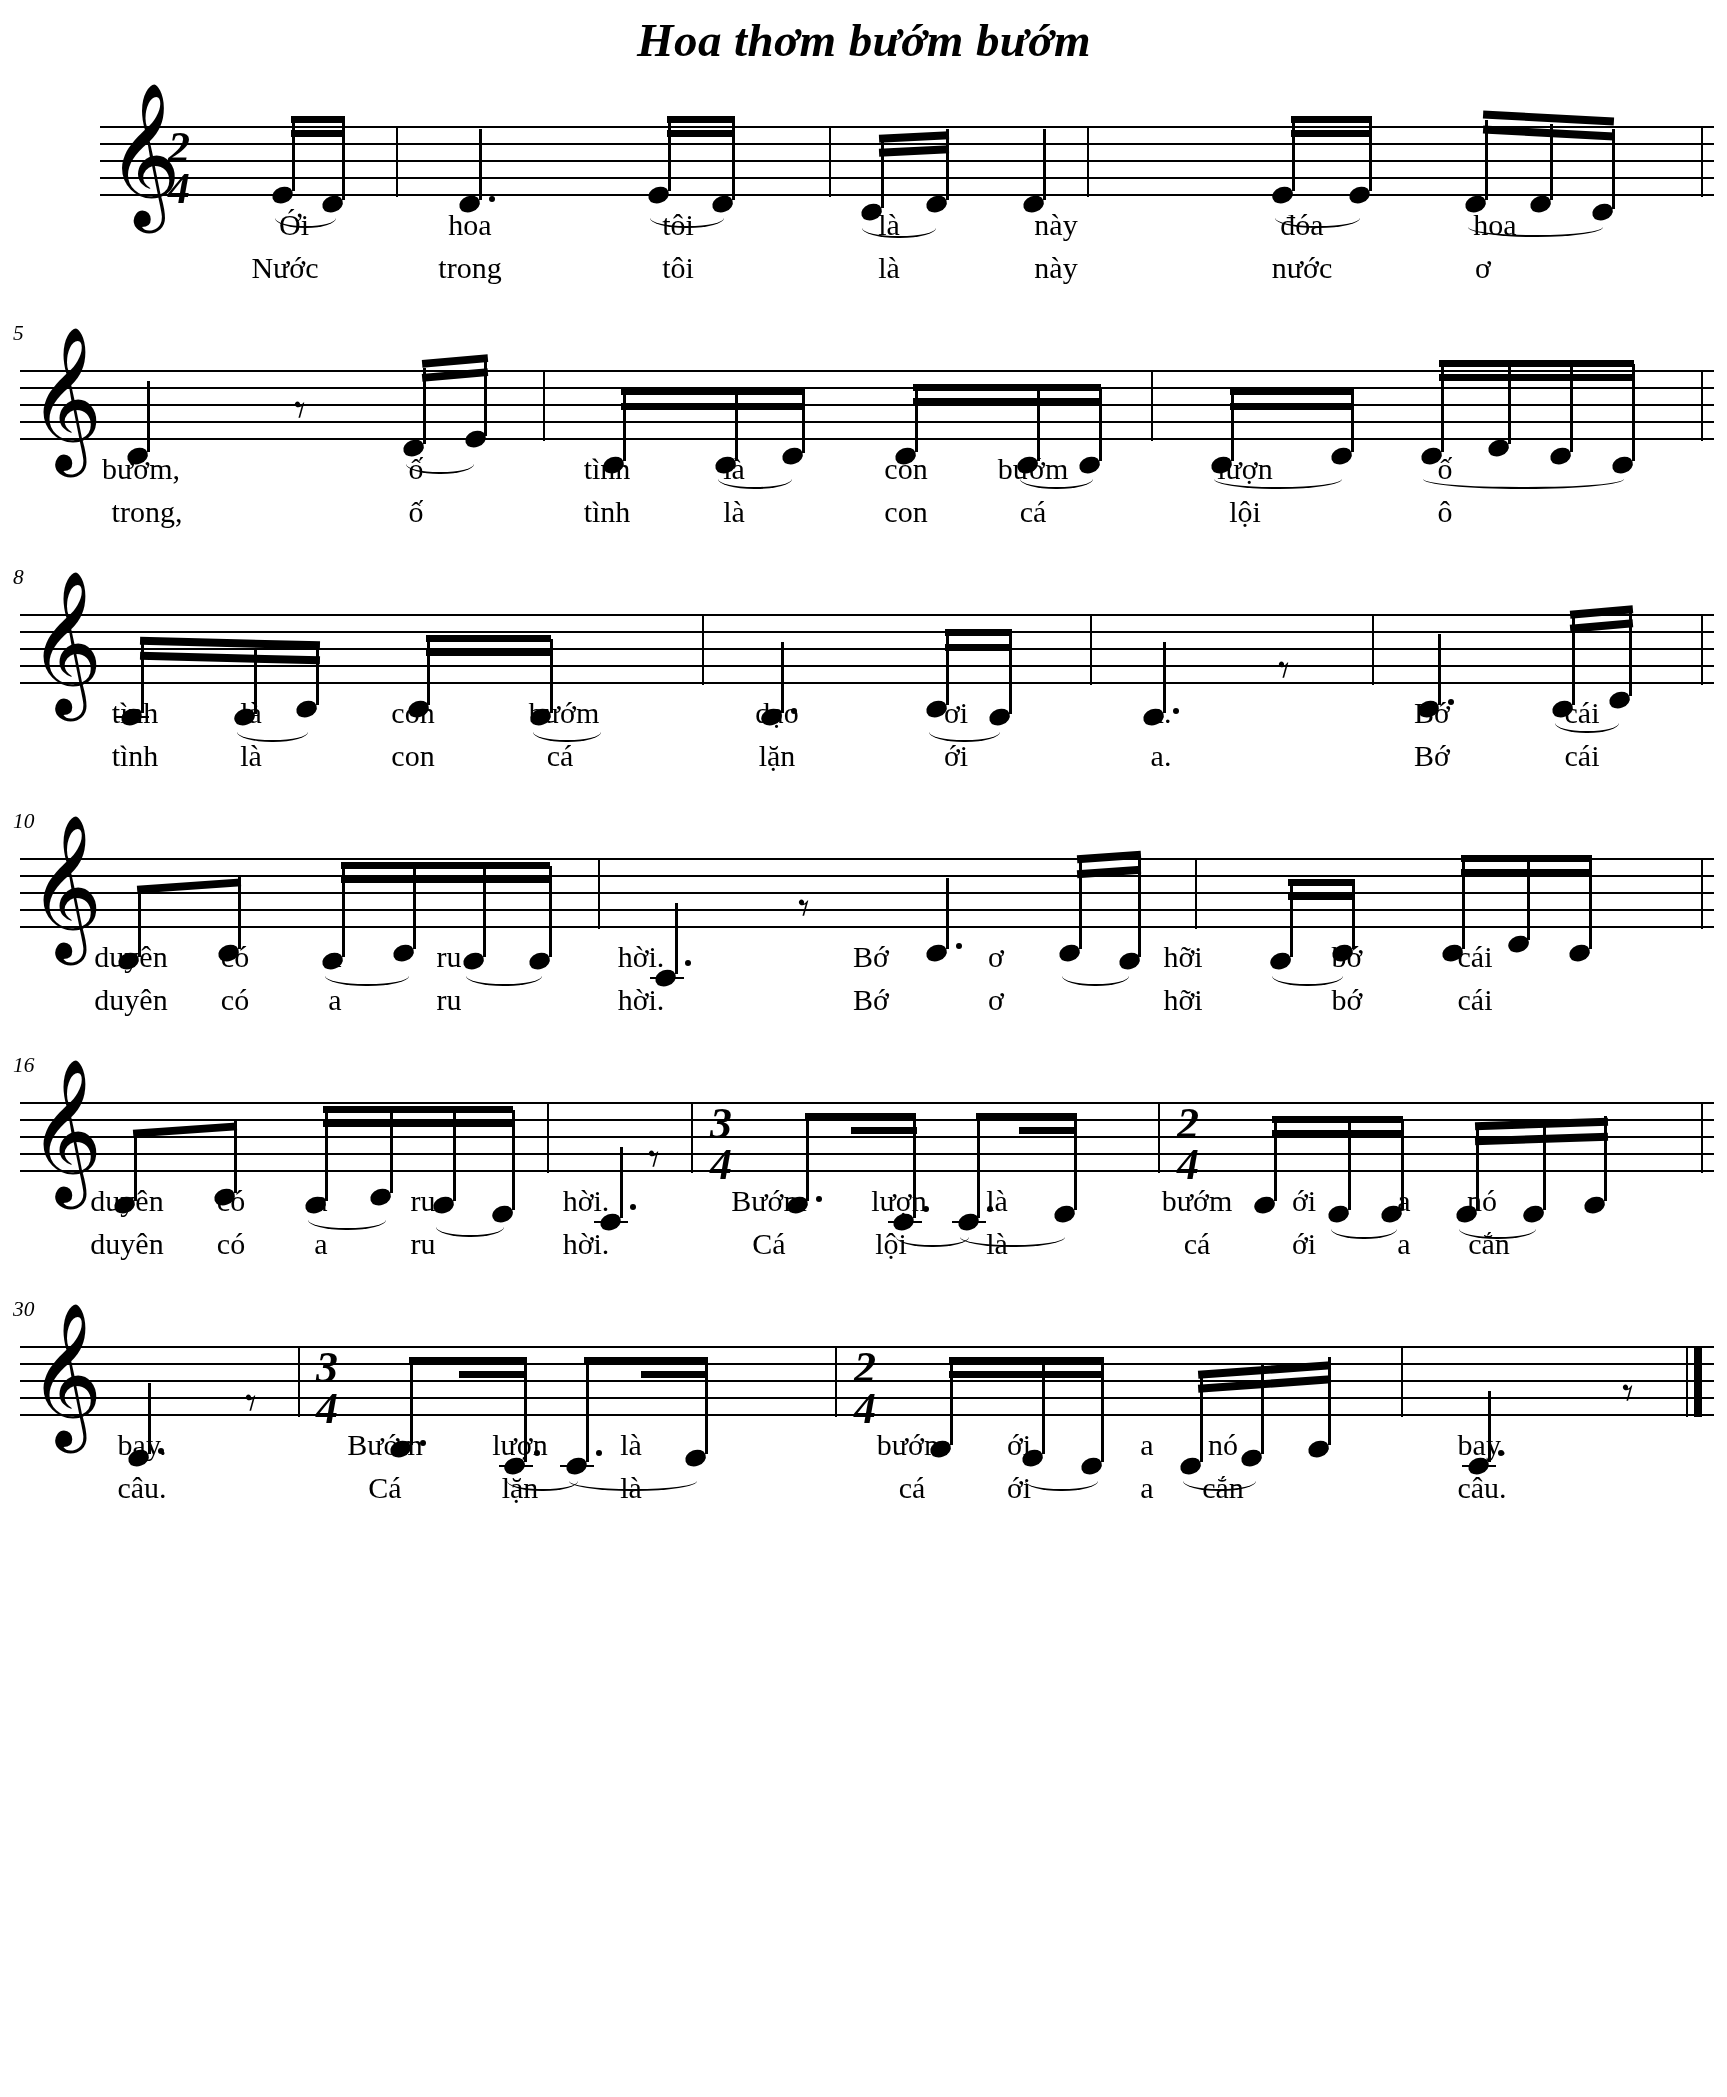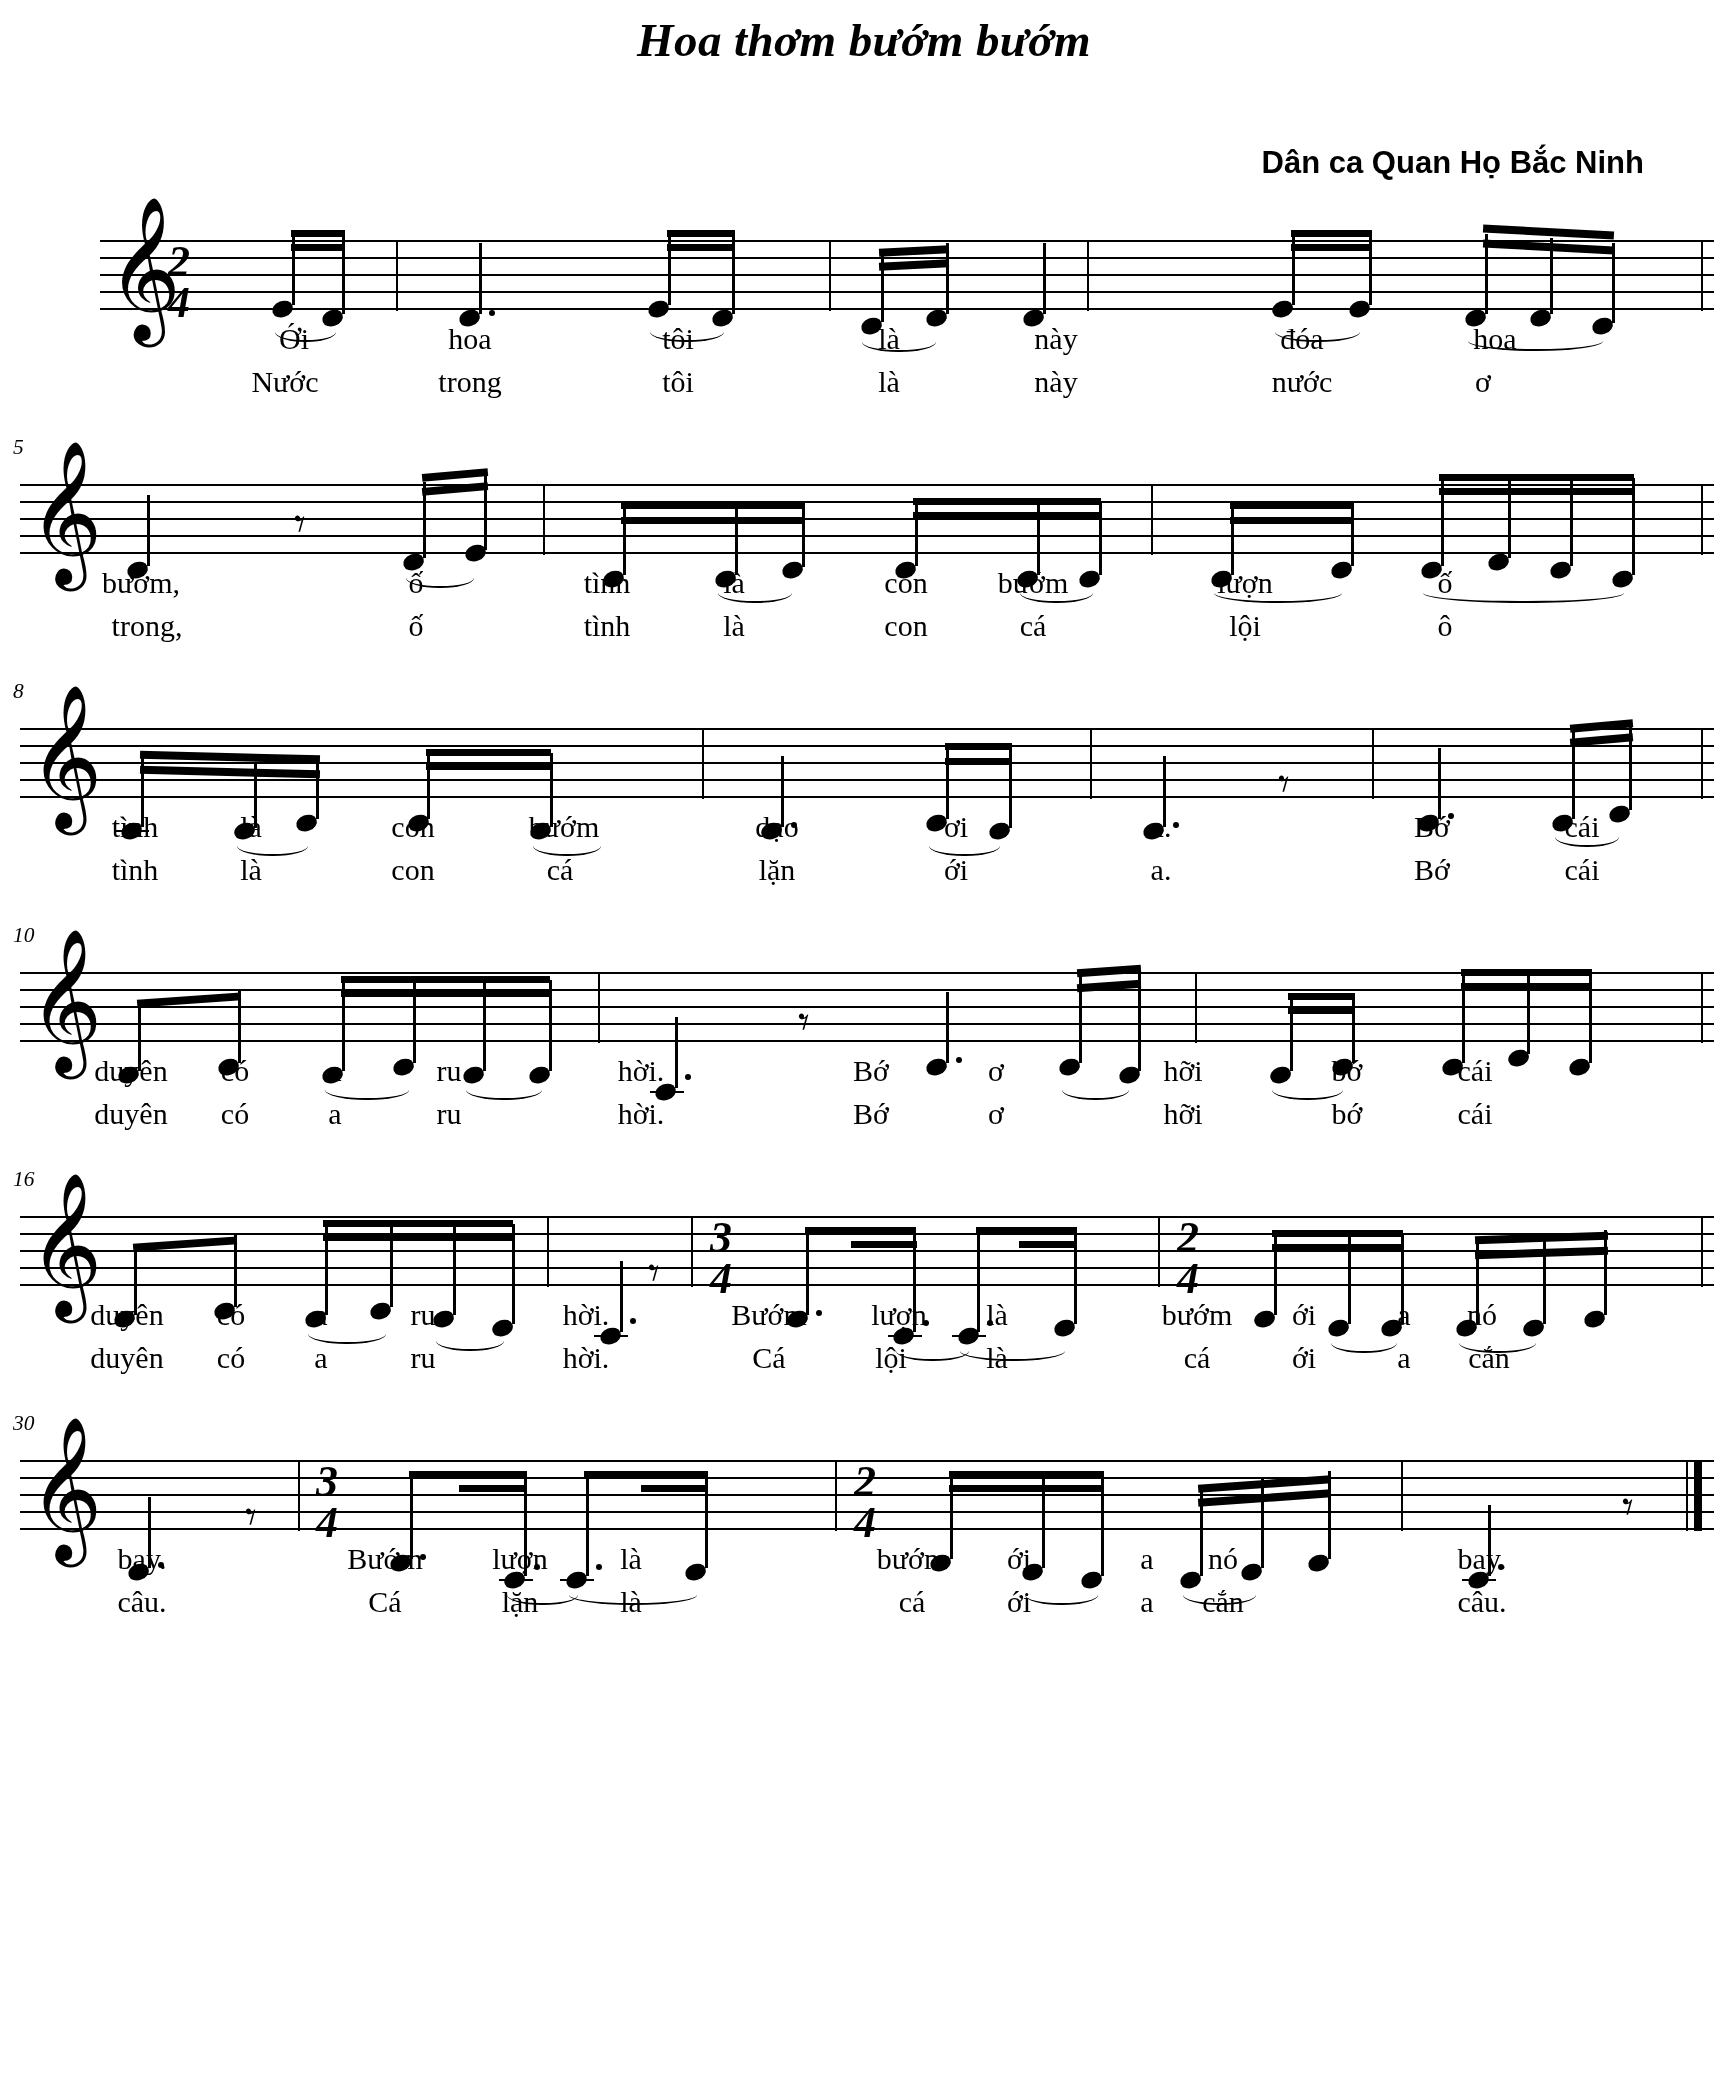--- a/index.html
+++ b/index.html
@@ -172,21 +172,20 @@
   }
   .lyric-row1 { top: 125px; }
   .lyric-row2 { top: 168px; }
 </style>
 </head>
 <body>
 
 <div class="sheet">
 
   <div class="title">Hoa thơm bướm bướm</div>
-  <div class="composer">Dân ca Quan Họ Bắc Ninh</div>
 
   <div class="system" style="margin-top:15.7px;">
     <div class="system-inner" style="margin-left:0;">
       <div class="staff" style="left:100px; right:14.2px;">
         <div class="line"></div>
         <div class="line"></div>
         <div class="line"></div>
         <div class="line"></div>
         <div class="line"></div>
       </div>

